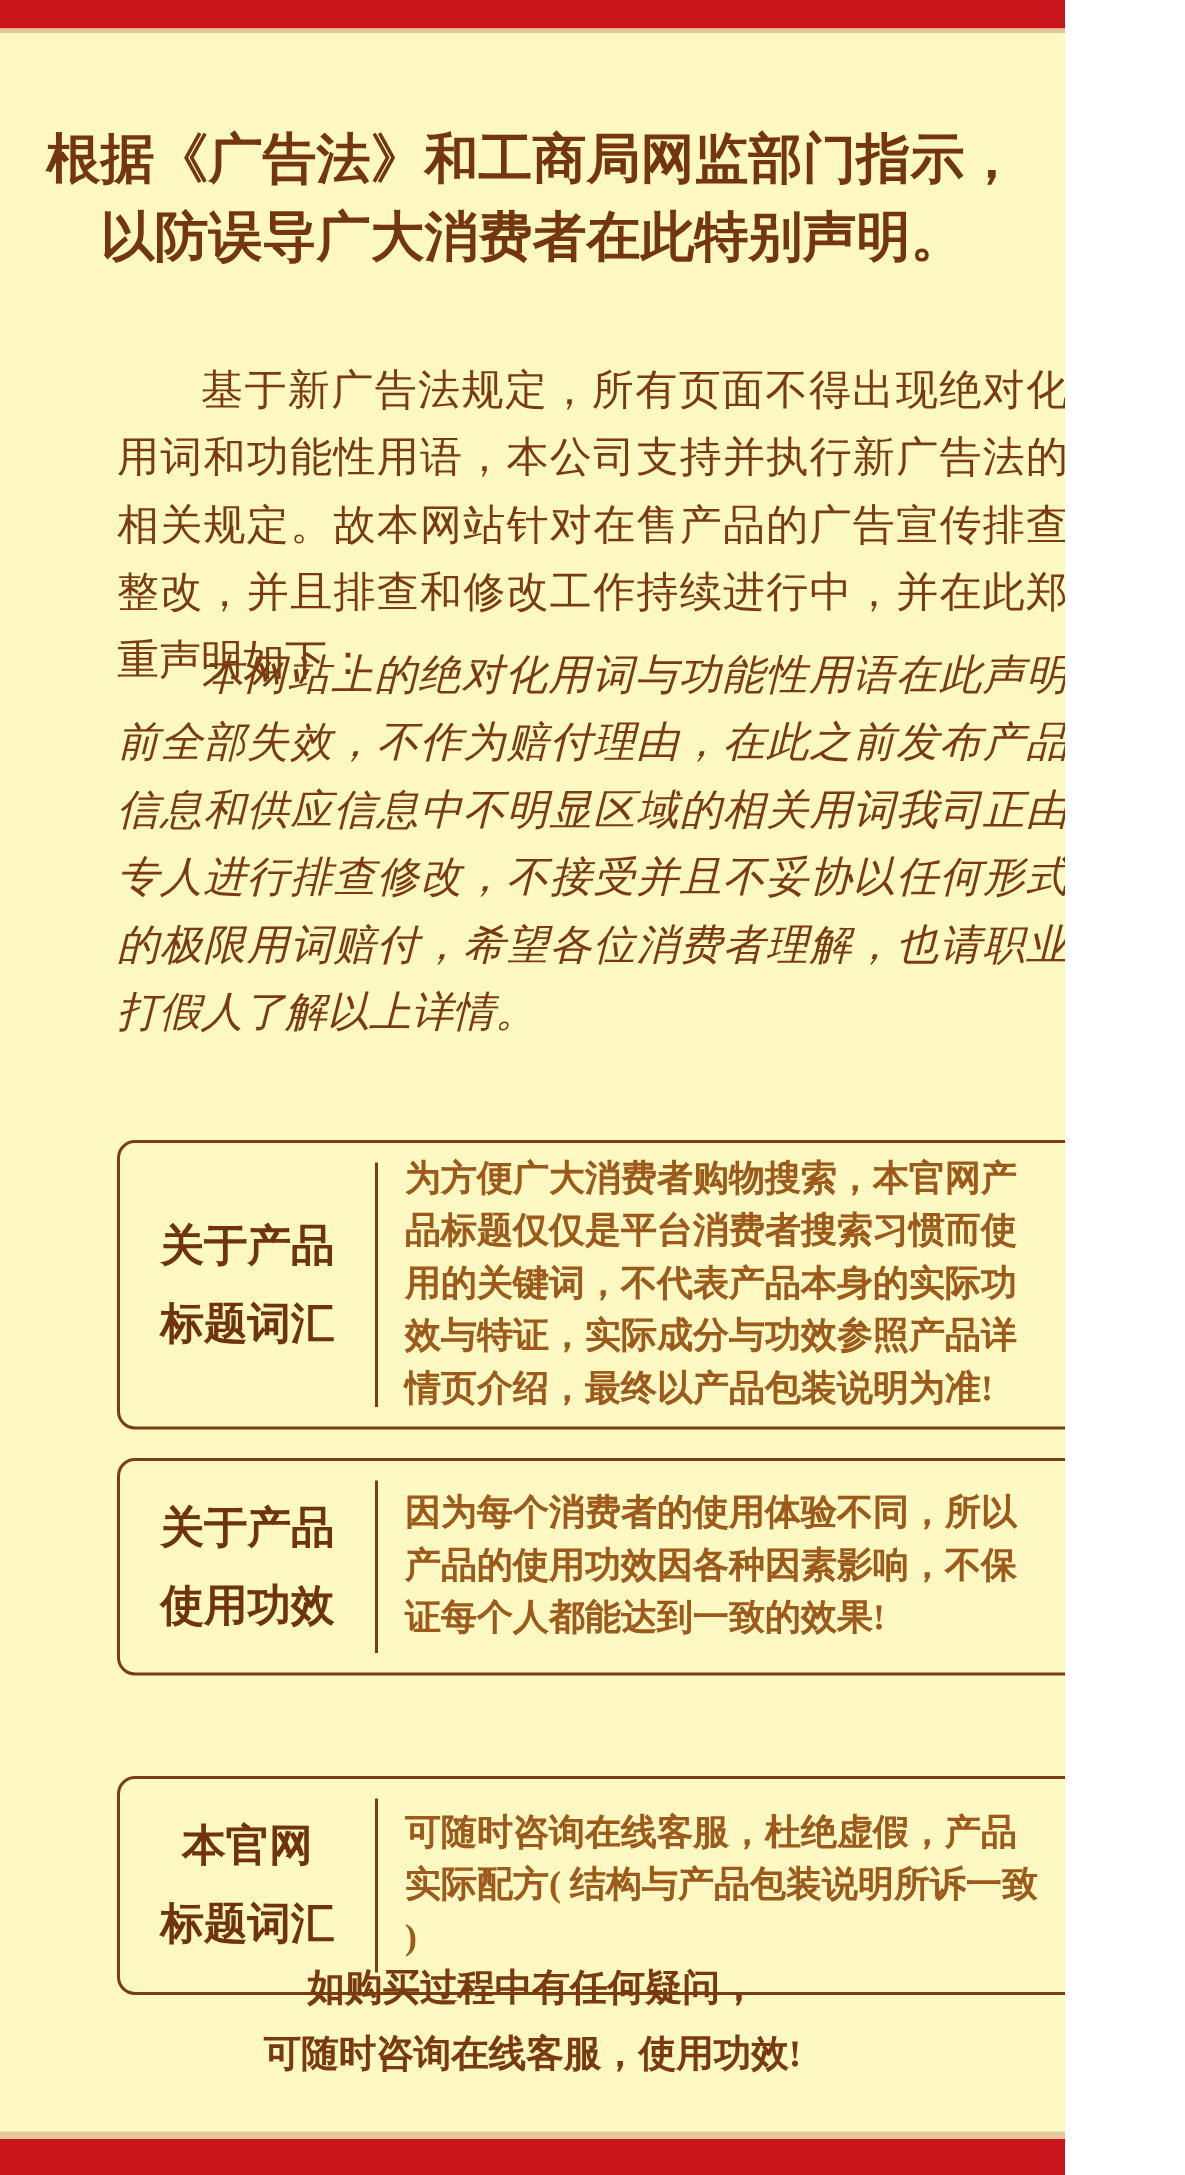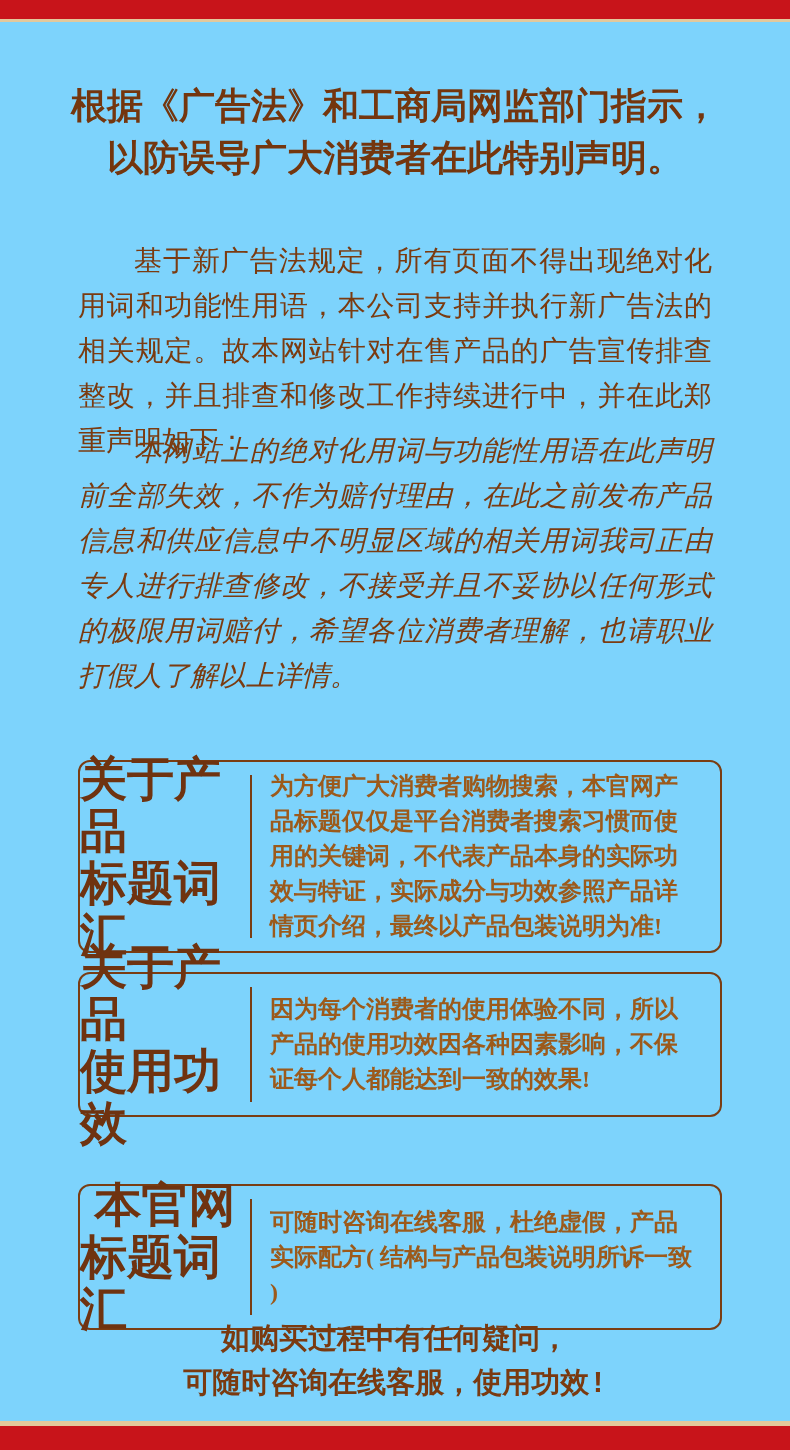--- a/index.html
+++ b/index.html
@@ -1,19 +1,19 @@
 <!DOCTYPE html>
 <html><head>
 <meta charset="utf-8">
 <style>
   html,body { margin:0; padding:0; }
   .page {
     position:relative;
-    width:790px; height:1450px;
-    background:#7dd3fc;
+    width:710px; height:1450px;
+    background:#fef9c3;
     font-family:"Liberation Serif","DejaVu Serif",serif;
     overflow:hidden;
   }
   .red-bar { position:absolute; left:0; right:0; background:#C8141A; }
   .red-bar.top { top:0; height:19px; }
   .red-bar.bottom { bottom:0; height:24px; }
   .edge-line { position:absolute; left:0; right:0; background:#E3C89C; }
   .edge-line.top { top:19px; height:3px; }
   .edge-line.bottom { bottom:24px; height:5px; }
 
@@ -44,21 +44,21 @@
     display:flex; align-items:stretch;
   }
   .notice-box.b1 { top:760px;  height:193px; }
   .notice-box.b2 { top:972px;  height:145px; }
   .notice-box.b3 { top:1136px; height:146px;margin-top:48px; }
 
   .box-title {
     flex:0 0 170px;
     display:flex; flex-direction:column;
     justify-content:center; align-items:center;
-    font-size:47px; font-weight:bold; line-height:52px;
+    font-size:29px; font-weight:bold; line-height:52px;
     color:#6F3310;
   }
   .box-divider {
     width:2px; background:#7A3D13;
     align-self:stretch; margin:13px 0;
   }
   .box-body {
     flex:1;
     display:flex; align-items:center;
     padding:12px 20px 12px 18px;
@@ -66,22 +66,22 @@
     font-weight:600;
     font-size:24px; line-height:35px;
     color:#9C5A1B;
     margin:0;
   }
   .box-body p { margin:0; }
 
   .footer {
     position:absolute; top:1304px; left:0; right:0;
     text-align:center;
-    font-size:29px; font-weight:bold; line-height:44px;
-    color:#7A3A10; margin:15px;font-family:Liberation Mono, monospace;
+    font-size:25px; font-weight:bold; line-height:44px;
+    color:#7A3A10; margin:0;
   }
   .footer span { display:block; }
 </style>
 </head>
 <body>
 
 <div class="page">
 
   <div class="red-bar top"></div>
   <div class="edge-line top"></div>

